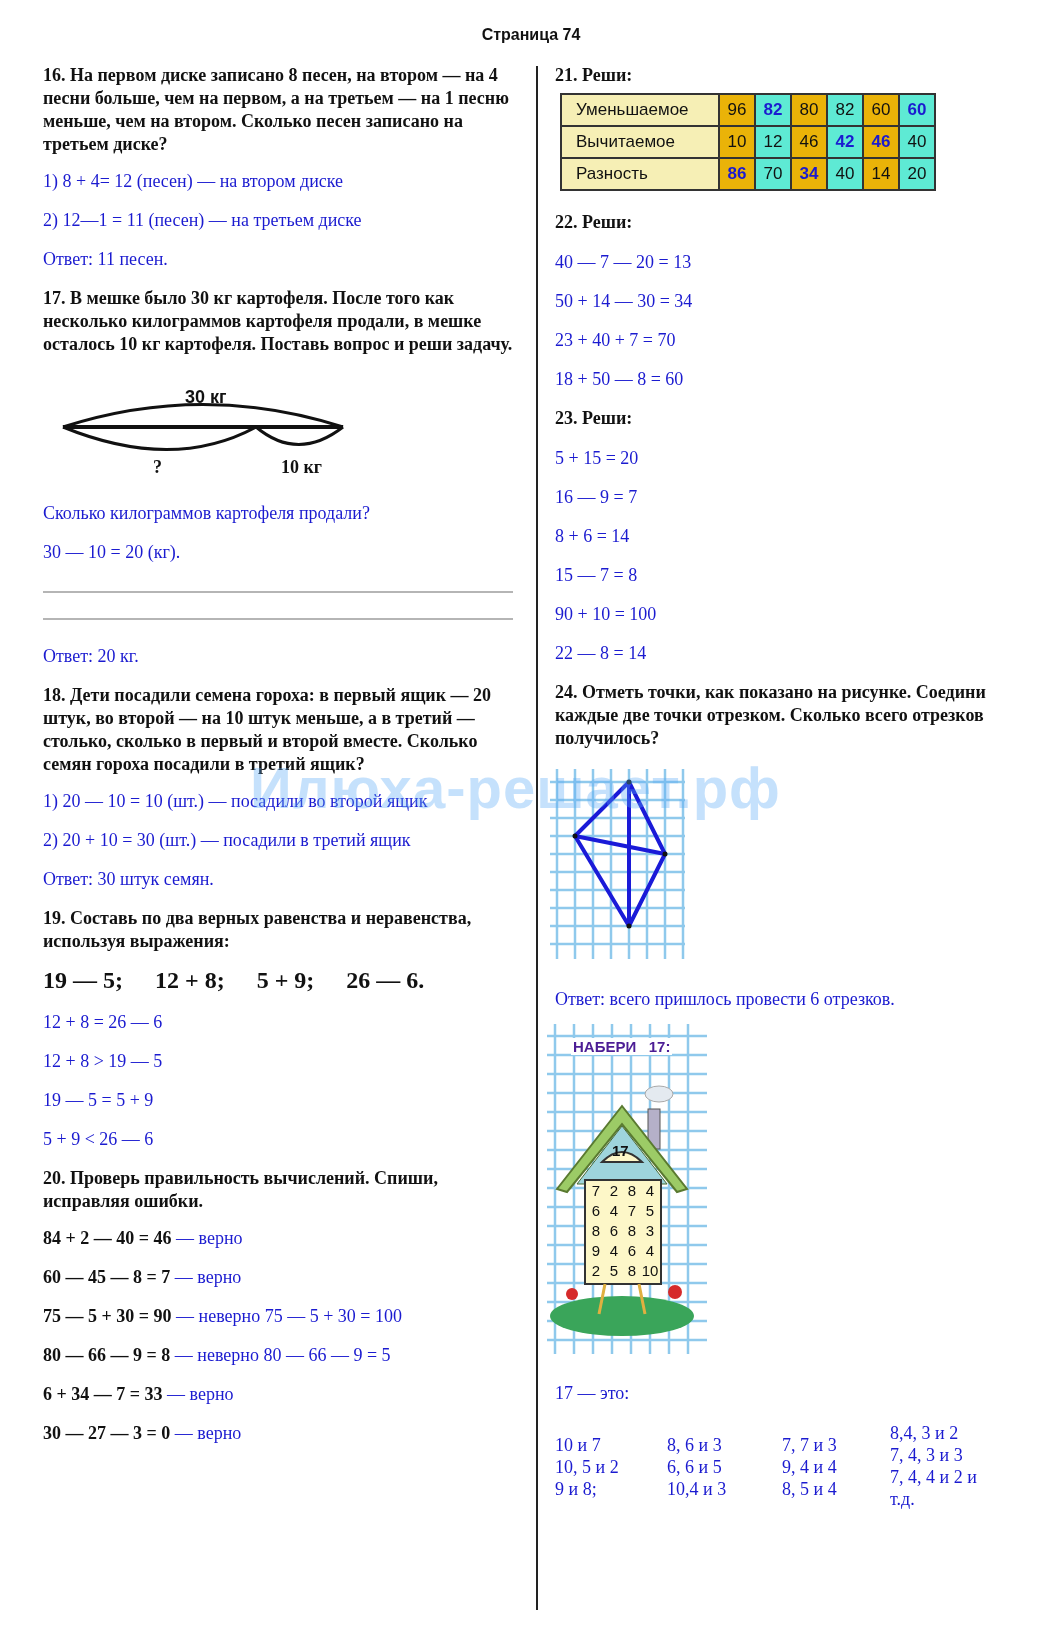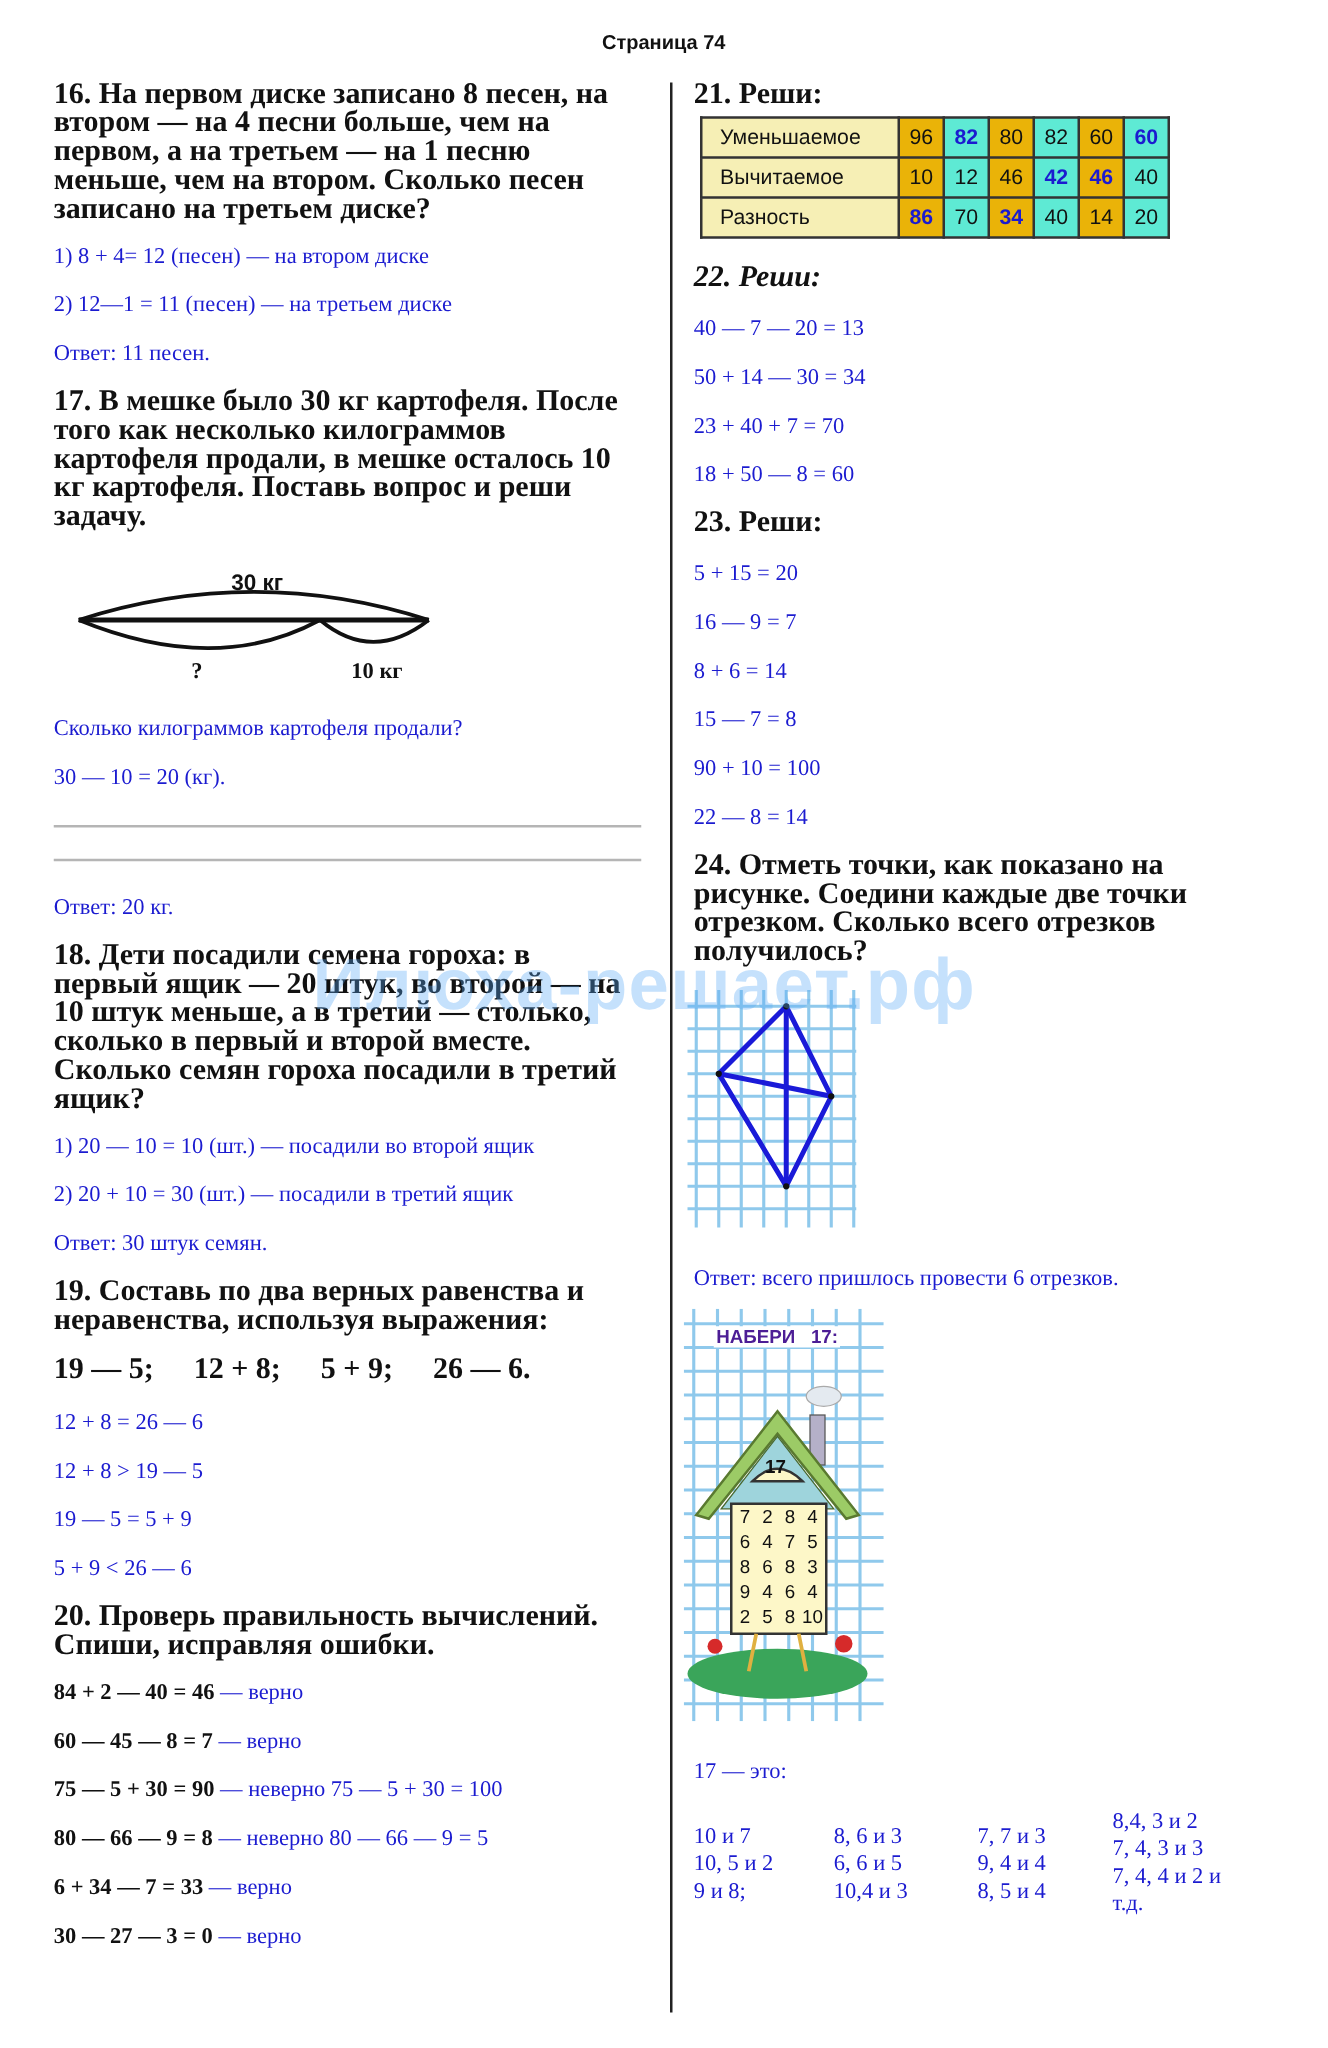--- a/index.html
+++ b/index.html
@@ -4,21 +4,21 @@
 <style>
   html, body { margin: 0; padding: 0; background: #fff; }
   body { width: 1062px; height: 1638px; position: relative; overflow: hidden;
          font-family: "Liberation Serif", serif; color: #111; }
   .page-title { position: absolute; top: 26px; left: 0; width: 1062px; text-align: center;
                 font-family: "Liberation Sans", sans-serif; font-weight: bold; font-size: 16px; }
   .divider { position: absolute; left: 536px; top: 66px; width: 2px; height: 1544px; background: #222; }
   .col { position: absolute; top: 64px; }
   .col-left { left: 43px; width: 470px; }
   .col-right { left: 555px; width: 470px; }
-  .task { font-weight: bold; font-size: 24px; line-height: 23px; margin: 0 0 14px 0; }
+  .task { font-weight: bold; font-size: 18px; line-height: 23px; margin: 0 0 14px 0; }
   .ans { color: #1b1bd0; font-size: 18px; line-height: 22px; margin: 0 0 17px 0; }
   .bl { color: #111; font-weight: bold; }
   .bb { color: #1b1bd0; font-weight: normal; }
   .hr { height: 2px; background: #b5b5b5; margin: 0 0 25px 0; width: 470px; }
   .exprs { font-weight: bold; font-size: 24px; margin: 0 0 17px 0; }
   .exprs span { margin-right: 26px; }
   .watermark { position: absolute; left: 250px; top: 754px; font-family: "Liberation Sans", sans-serif;
                font-weight: bold; font-size: 58px; color: rgba(90,170,245,0.35); letter-spacing: 1px; pointer-events: none; }
   table.sub { border-collapse: collapse; font-family: "Liberation Sans", sans-serif; font-size: 17px;
               margin: 6px 0 20px 5px; border: 2px solid #fca5a5; }
@@ -111,21 +111,21 @@
       <td class="v blue">86</td>
       <td class="v y">70</td>
       <td class="v blue">34</td>
       <td class="v y">40</td>
       <td class="v">14</td>
       <td class="v y">20</td>
     </tr>
   </tbody>
     </table>
 
-  <div class="task" style="margin-bottom:17px;font-style:italic;">22. Реши:</div>
+  <div class="task" style="margin-bottom:17px;">22. Реши:</div>
   <div class="ans">40 — 7 — 20 = 13</div>
   <div class="ans">50 + 14 — 30 = 34</div>
   <div class="ans">23 + 40 + 7 = 70</div>
   <div class="ans">18 + 50 — 8 = 60</div>
 
   <div class="task" style="margin-bottom:17px;">23. Реши:</div>
   <div class="ans">5 + 15 = 20</div>
   <div class="ans">16 — 9 = 7</div>
   <div class="ans">8 + 6 = 14</div>
   <div class="ans">15 — 7 = 8</div>

